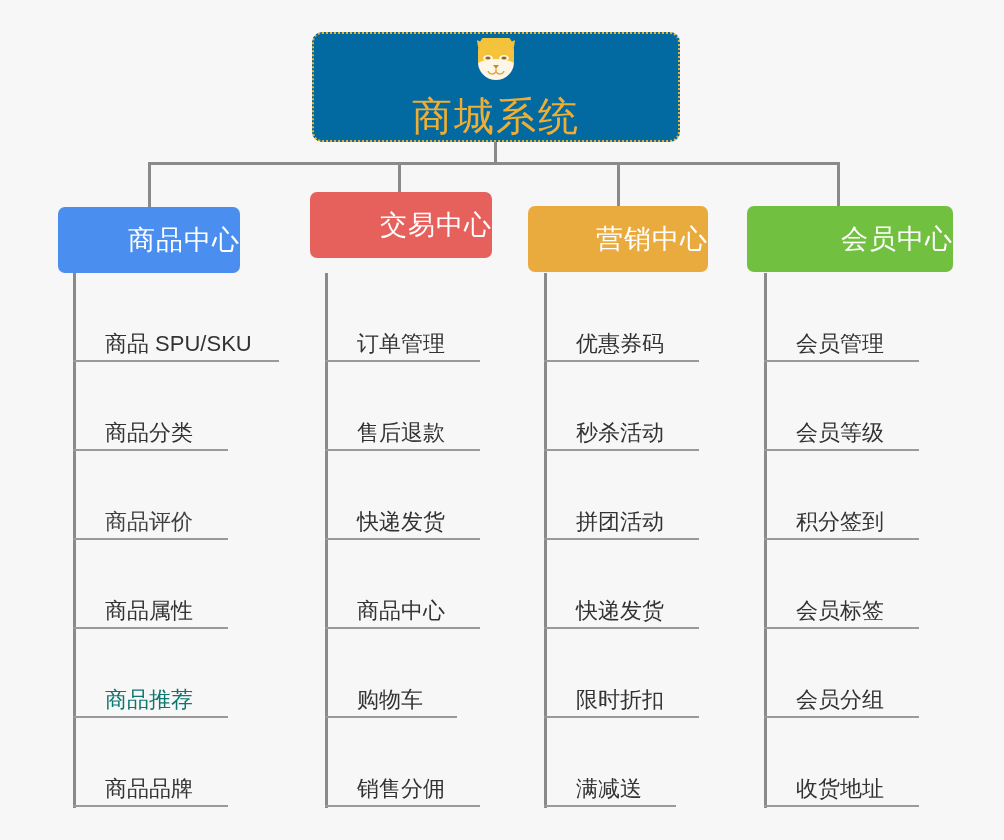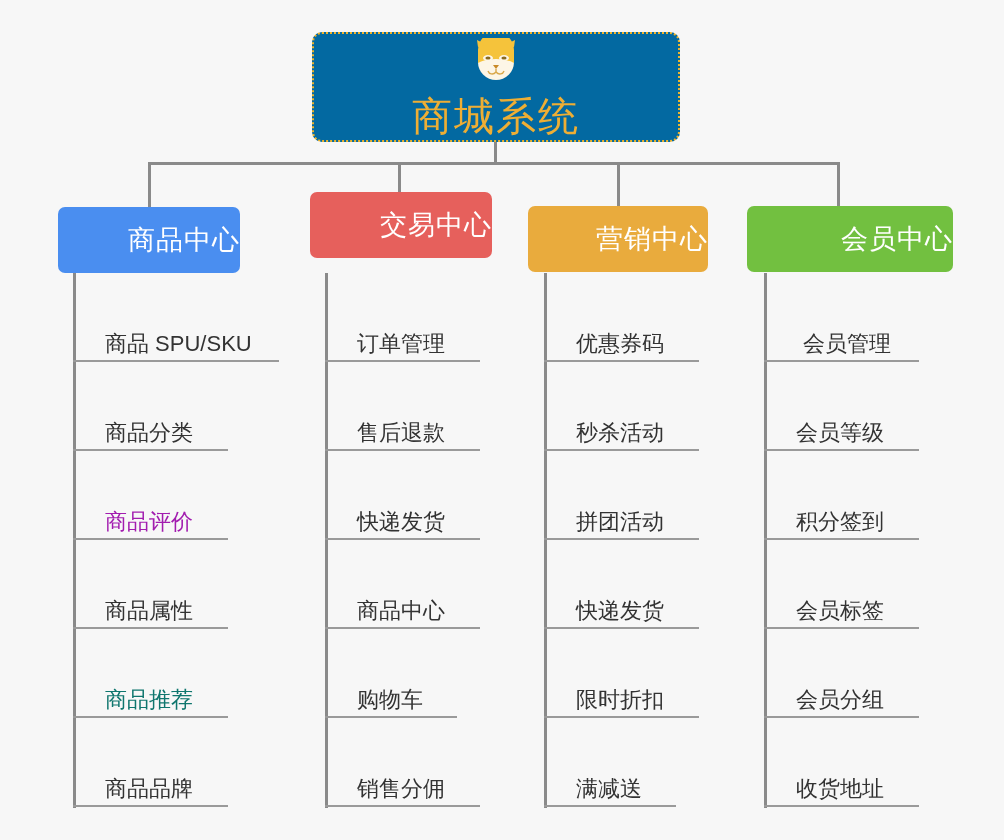--- a/index.html
+++ b/index.html
@@ -152,21 +152,21 @@
     <div class="leaf-spine" style="height: 535px; background: rgb(138, 138, 138);"></div>
     <div class="leaf-item">
       <span class="leaf-label" style="color: rgb(51, 51, 51);">商品 SPU/SKU</span>
       <span class="leaf-rule" style="bottom: 0px; width: 206px; background: rgb(154, 154, 154);"></span>
     </div>
     <div class="leaf-item">
       <span class="leaf-label" style="color: rgb(51, 51, 51);">商品分类</span>
       <span class="leaf-rule" style="bottom: 0px; width: 155px; background: rgb(154, 154, 154);"></span>
     </div>
     <div class="leaf-item">
-      <span class="leaf-label" style="color: #a21caf; margin-top: 8px;">商品评价</span>
+      <span class="leaf-label" style="color: #404040; margin-top: 8px;">商品评价</span>
       <span class="leaf-rule" style="bottom: 0px; width: 155px; background: rgb(154, 154, 154);"></span>
     </div>
     <div class="leaf-item">
       <span class="leaf-label" style="color: rgb(51, 51, 51);">商品属性</span>
       <span class="leaf-rule" style="bottom: 0px; width: 155px; background: rgb(154, 154, 154);"></span>
     </div>
     <div class="leaf-item">
       <span class="leaf-label" style="color: #0f766e;">商品推荐</span>
       <span class="leaf-rule" style="bottom: 0px; width: 155px; background: rgb(154, 154, 154);"></span>
     </div>
@@ -228,21 +228,21 @@
     </div>
     <div class="leaf-item">
       <span class="leaf-label" style="color: rgb(51, 51, 51);">满减送</span>
       <span class="leaf-rule" style="bottom: 0px; width: 132px; background: rgb(154, 154, 154);"></span>
     </div>
   </div>
 
   <div class="leaf-col" style="left:764px; top:273px;">
     <div class="leaf-spine" style="height: 535px; background: rgb(138, 138, 138);"></div>
     <div class="leaf-item">
-      <span class="leaf-label" style="color: rgb(51, 51, 51); margin-left: 7px;">会员管理</span>
+      <span class="leaf-label" style="color: rgb(51, 51, 51);">会员管理</span>
       <span class="leaf-rule" style="bottom: 0px; width: 155px; background: rgb(154, 154, 154);"></span>
     </div>
     <div class="leaf-item">
       <span class="leaf-label" style="color: rgb(51, 51, 51);">会员等级</span>
       <span class="leaf-rule" style="bottom: 0px; width: 155px; background: rgb(154, 154, 154);"></span>
     </div>
     <div class="leaf-item">
       <span class="leaf-label" style="color: rgb(51, 51, 51);">积分签到</span>
       <span class="leaf-rule" style="bottom: 0px; width: 155px; background: rgb(154, 154, 154);"></span>
     </div>

